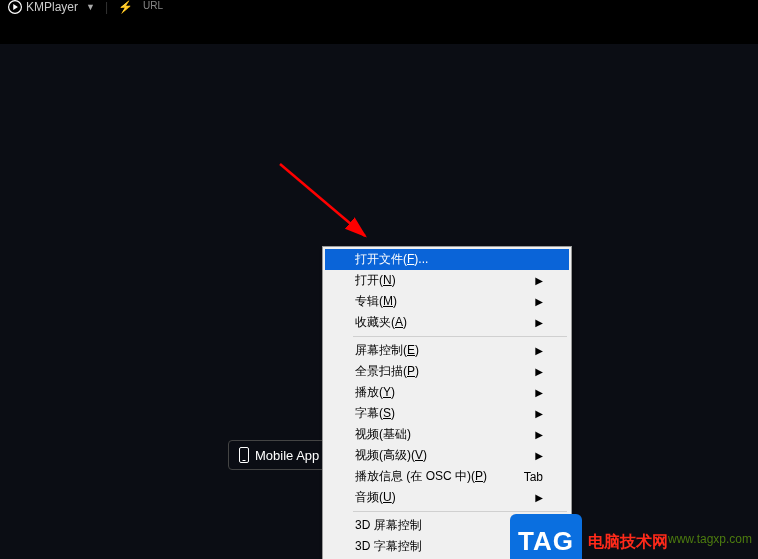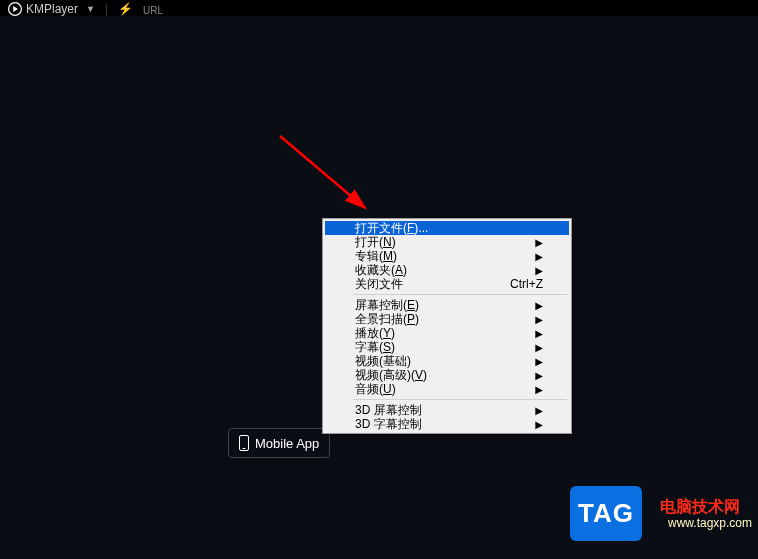--- a/index.html
+++ b/index.html
@@ -5,24 +5,24 @@
   * { box-sizing: border-box; margin: 0; padding: 0; }
   body {
     width: 758px;
     height: 559px;
     background: #0b0d14;
     font-family: "Microsoft YaHei", Arial, sans-serif;
     position: relative;
     overflow: hidden;
   }
   .titlebar {
-    height: 16px;
+    height: 44px;
     background: #000;
     display: flex;
-    align-items: flex-end;
+    align-items: flex-start;
     padding: 0 8px;
     color: #ccc;
     font-size: 12px;
   }
   .titlebar .logo {
     display: flex;
     align-items: center;
     gap: 4px;
     cursor: pointer;
   }
@@ -33,21 +33,21 @@
   .titlebar .url { color: #888; font-size: 10px; }
   .viewport {
     width: 100%;
     height: calc(100% - 28px);
     position: relative;
     background: #0b0d14;
   }
   .mobile-btn {
     position: absolute;
     left: 228px;
-    top: 412px;
+    top: 396px;
     border: 1px solid #444;
     border-radius: 4px;
     color: #fff;
     padding: 6px 10px;
     font-size: 13px;
     display: flex;
     align-items: center;
     gap: 6px;
     background: #0b0d14;
   }
@@ -82,21 +82,21 @@
     font-size: 12px;
     color: #000;
     padding: 2px;
   }
   .menu-item {
     padding: 3px 26px 3px 30px;
     display: flex;
     justify-content: space-between;
     align-items: center;
     position: relative;
-    height: 14px;
+    height: 21px;
   }
   .menu-item.highlighted {
     background: #0a64d8;
     color: #fff;
   }
   .menu-item .arrow-r {
     font-size: 10px;
     color: #000;
   }
   .menu-sep {
@@ -118,33 +118,31 @@
     color: #fff;
     font-weight: 900;
     font-family: Arial, sans-serif;
     font-size: 26px;
     padding: 12px 8px;
     border-radius: 6px;
     letter-spacing: 1px;
   }
   .watermark-text {
     display: flex;
-    flex-direction: column;
+    flex-direction: row;
     line-height: 1.2;
-    text-align: center;
   }
   .watermark-text .t1 {
     color: #ff2a1a;
     font-weight: bold;
     font-size: 16px;
   }
   .watermark-text .t2 {
-    color: #fef9c3;
+    color: #4d7c0f;
     font-size: 12px;
-    margin-left: 20px;
   }
 </style>
 </head>
 <body>
 
 <div class="titlebar">
   <div class="logo">
     <svg viewBox="0 0 24 24">
       <circle cx="12" cy="12" r="11" fill="none" stroke="#fff" stroke-width="2"></circle>
       <polygon points="9,7 9,17 17,12" fill="#fff"></polygon>
@@ -182,24 +180,20 @@
         <span class="arrow-r">▶</span>
       </div>
       <div class="menu-item">
         <span class="menu-label">专辑(<u>M</u>)</span>
         <span class="arrow-r">▶</span>
       </div>
       <div class="menu-item">
         <span class="menu-label">收藏夹(<u>A</u>)</span>
         <span class="arrow-r">▶</span>
       </div>
-      <div class="menu-item">
-        <span class="menu-label">关闭文件</span>
-        <span>Ctrl+Z</span>
-      </div>
       <div class="menu-sep"></div>
       <div class="menu-item">
         <span class="menu-label">屏幕控制(<u>E</u>)</span>
         <span class="arrow-r">▶</span>
       </div>
       <div class="menu-item">
         <span class="menu-label">全景扫描(<u>P</u>)</span>
         <span class="arrow-r">▶</span>
       </div>
       <div class="menu-item">
@@ -210,20 +204,24 @@
         <span class="menu-label">字幕(<u>S</u>)</span>
         <span class="arrow-r">▶</span>
       </div>
       <div class="menu-item">
         <span class="menu-label">视频(基础)</span>
         <span class="arrow-r">▶</span>
       </div>
       <div class="menu-item">
         <span class="menu-label">视频(高级)(<u>V</u>)</span>
         <span class="arrow-r">▶</span>
+      </div>
+      <div class="menu-item">
+        <span class="menu-label">播放信息 (在 OSC 中)(<u>P</u>)</span>
+        <span>Tab</span>
       </div>
       <div class="menu-item">
         <span class="menu-label">音频(<u>U</u>)</span>
         <span class="arrow-r">▶</span>
       </div>
       <div class="menu-sep"></div>
       <div class="menu-item">
         <span class="menu-label">3D 屏幕控制</span>
         <span class="arrow-r">▶</span>
       </div>

